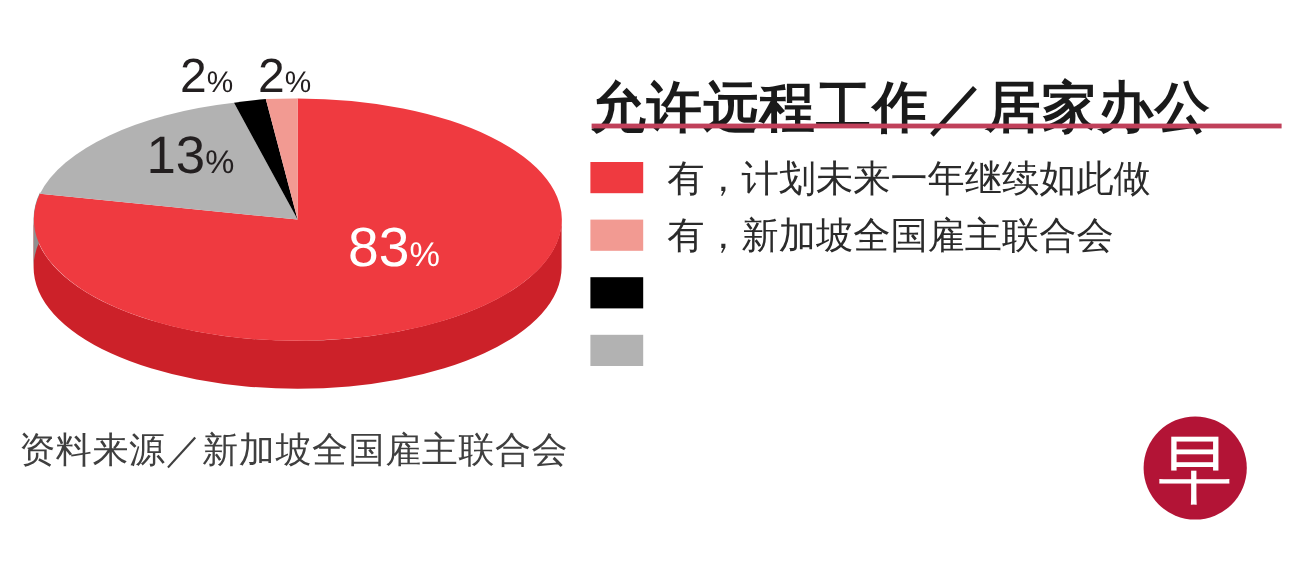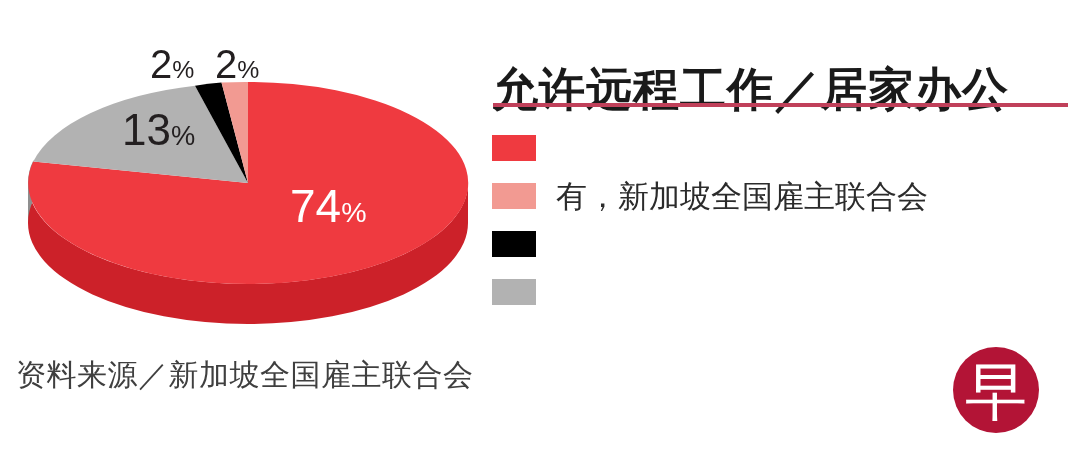--- a/index.html
+++ b/index.html
@@ -195,36 +195,37 @@
 
     <div class="slice-label" id="label-pink">
       <span>2</span><span class="pct">%</span>
     </div>
 
     <div class="slice-label" id="label-gray">
       <span>13</span><span class="pct">%</span>
     </div>
 
     <div class="slice-label" id="label-red">
-      <span>74</span><span class="pct">%</span>
+      <span>83</span><span class="pct">%</span>
     </div>
   </div>
 
   <div id="source-note">资料来源／新加坡全国雇主联合会</div>
 
   <div id="right-panel">
 
     <div id="chart-title">允许远程工作／居家办公</div>
 
     <div id="title-rule"></div>
 
     <div id="legend">
 
       <div class="legend-row">
         <span class="legend-swatch" style="background:#ef3a40"></span>
+        <span class="legend-label">有，计划未来一年继续如此做</span>
       </div>
 
       <div class="legend-row">
         <span class="legend-swatch" style="background:#f29a92"></span>
         <span class="legend-label">有，新加坡全国雇主联合会</span>
       </div>
 
       <div class="legend-row">
         <span class="legend-swatch" style="background:#000000"></span>
       </div>

